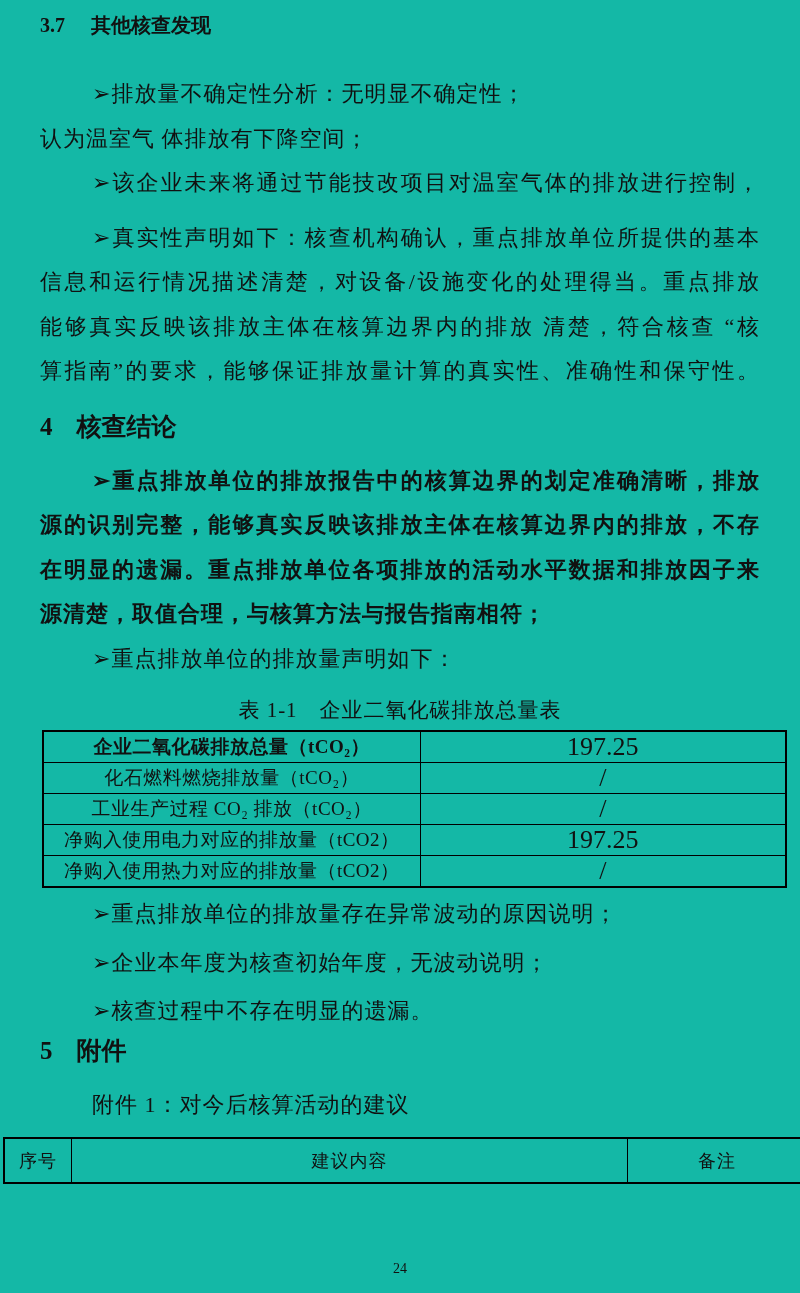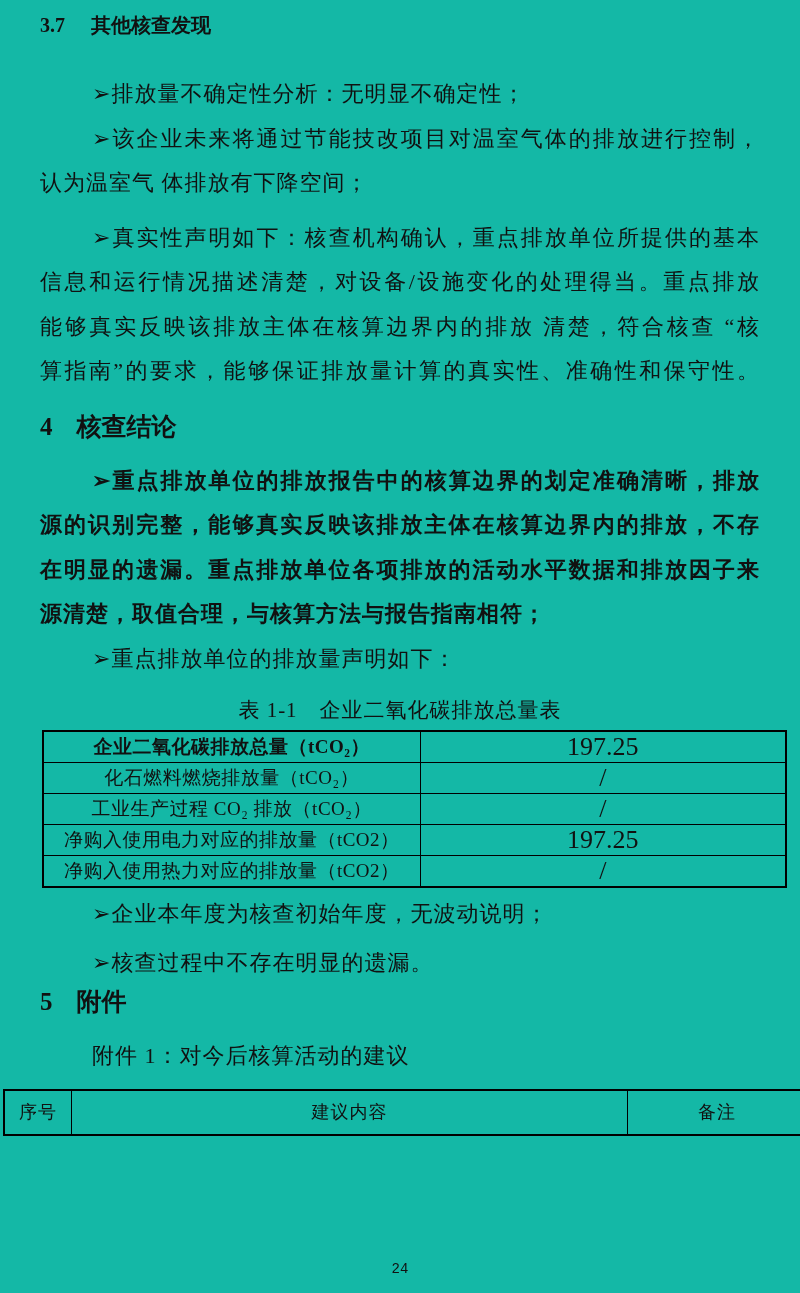--- a/index.html
+++ b/index.html
@@ -90,40 +90,40 @@
   .col-sugg { width: 553px; }
   .col-note { width: 176px; }
 
   .pageno {
     position: absolute;
     top: 1261px;
     left: 0;
     width: 100%;
     text-align: center;
     font-size: 14px;
-    font-family: Liberation Mono, monospace;
+    font-family: Liberation Serif, serif;
     color: #111;
   }
 </style>
 </head>
 <body>
 
 <div class="page">
   <div class="content">
 
     <div class="h-small">
       <span>3.7</span>
       <span>其他核查发现</span>
     </div>
 
     <div class="bl ind mt-p1">➢排放量不确定性分析：无明显不确定性；</div>
 
     <div>
+      <div class="bl">认为温室气 体排放有下降空间；</div>
       <div class="bl ind just">➢该企业未来将通过节能技改项目对温室气体的排放进行控制，</div>
-      <div class="bl">认为温室气 体排放有下降空间；</div>
     </div>
 
     <div class="mt-p3">
       <div class="bl ind just">➢真实性声明如下：核查机构确认，重点排放单位所提供的基本</div>
       <div class="bl just">信息和运行情况描述清楚，对设备/设施变化的处理得当。重点排放</div>
       <div class="bl just">能够真实反映该排放主体在核算边界内的排放 清楚，符合核查 “核</div>
       <div class="bl just">算指南”的要求，能够保证排放量计算的真实性、准确性和保守性。</div>
     </div>
 
     <div class="h-big mt-h4">
@@ -160,20 +160,21 @@
         <td>净购入使用电力对应的排放量（tCO2）</td>
         <td class="val">197.25</td>
       </tr>
       <tr>
         <td>净购入使用热力对应的排放量（tCO2）</td>
         <td class="val">/</td>
       </tr>
     </tbody>
       </table>
 
+    <div class="bl ind mt-b">➢重点排放单位的排放量存在异常波动的原因说明；</div>
     <div class="bl ind mt-b">➢企业本年度为核查初始年度，无波动说明；</div>
     <div class="bl ind mt-b">➢核查过程中不存在明显的遗漏。</div>
 
     <div class="h-big mt-h5">
       <span>5</span>
       <span>附件</span>
     </div>
 
     <div class="bl ind mt-p9">附件 1：对今后核算活动的建议</div>
 

